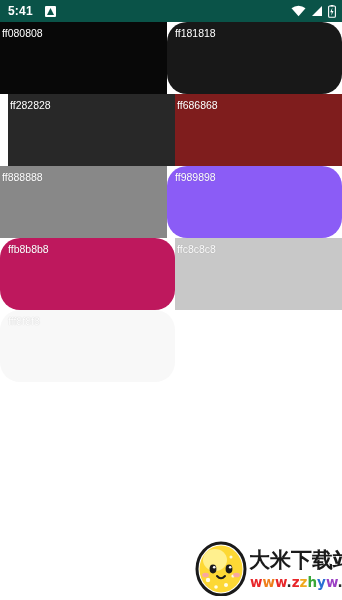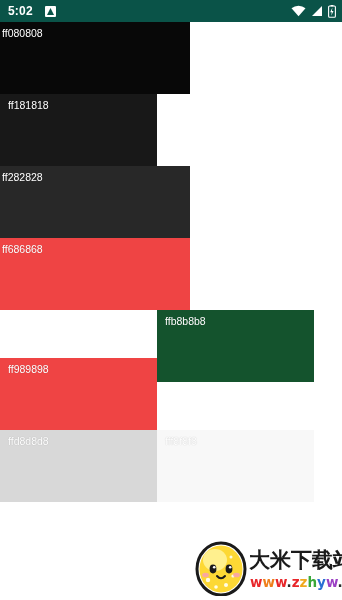--- a/index.html
+++ b/index.html
@@ -59,28 +59,29 @@
     position: absolute;
     top: 22px;
     left: 0;
     width: 342px;
     height: 578px;
     display: flex;
     flex-wrap: wrap;
     align-content: flex-start;
   }
   .swatch {
-    width: 190px;
+    width: 167px;
     height: 72px;
     box-sizing: border-box;
     position: relative;
     flex: 0 0 auto;
   }
   .swatch.col-right {
-    width: 157px;
+    width: 175px;
+    border-radius: 20px;
   }
   .swatch-label {
     position: absolute;
     top: 5px;
     left: 2px;
     font-size: 10.5px;
     color: #ffffff;
     white-space: nowrap;
     text-shadow: 0 0 1px rgba(0,0,0,0.25);
   }
@@ -124,21 +125,21 @@
     font-weight: bold;
     font-family: "DejaVu Sans", sans-serif;
     white-space: nowrap;
   }
   #watermark-url span { display: inline; }
 </style>
 </head>
 <body>
 
 <div id="status-bar">
-  <span id="status-clock">5:02</span>
+  <span id="status-clock">5:41</span>
 
   <span class="notif-icon">
     <svg width="9" height="9" viewBox="0 0 9 9">
       <polygon points="4.5,1 8,8 1,8" fill="#0a5348"></polygon>
     </svg>
   </span>
 
   <span id="status-spacer"></span>
 
   <span id="status-right">
@@ -164,39 +165,42 @@
 
 <div id="swatch-grid">
 
   <div class="swatch col-left" style="background: rgb(8, 8, 8);">
     <span class="swatch-label" style="color: rgb(255, 255, 255);">ff080808</span>
   </div>
   <div class="swatch col-right" style="background: rgb(24, 24, 24);">
     <span class="swatch-label" style="color: rgb(255, 255, 255);">ff181818</span>
   </div>
 
-  <div class="swatch col-left" style="background: rgb(40, 40, 40);">
+  <div class="swatch col-left" style="background: rgb(40, 40, 40); margin-left: 8px;">
     <span class="swatch-label" style="color: rgb(255, 255, 255);">ff282828</span>
   </div>
 
 
-  <div class="swatch col-left" style="background: #ef4444; padding-left: 36px;">
+  <div class="swatch col-left" style="background: #7f1d1d; padding-left: 36px;">
     <span class="swatch-label" style="color: rgb(255, 255, 255);">ff686868</span>
   </div>
 
-  <div class="swatch col-right" style="background: #ef4444; margin-top: 48px;">
+  <div class="swatch col-left" style="background: rgb(136, 136, 136);">
+    <span class="swatch-label" style="color: rgb(255, 255, 255);">ff888888</span>
+  </div>
+  <div class="swatch col-right" style="background: #8b5cf6;">
     <span class="swatch-label" style="color: rgb(255, 255, 255);">ff989898</span>
   </div>
 
-  <div class="swatch col-right" style="background: #14532d; text-align: center;">
+  <div class="swatch col-right" style="background: #be185d; text-align: center;">
     <span class="swatch-label" style="color: rgb(255, 255, 255);">ffb8b8b8</span>
   </div>
 
-  <div class="swatch col-right" style="background: rgb(216, 216, 216);">
-    <span class="swatch-label" style="color: rgb(255, 255, 255);">ffd8d8d8</span>
+  <div class="swatch col-left" style="background: rgb(200, 200, 200);">
+    <span class="swatch-label" style="color: rgb(255, 255, 255);">ffc8c8c8</span>
   </div>
 
   <div class="swatch col-right" style="background: rgb(248, 248, 248);">
     <span class="swatch-label" style="color: rgb(255, 255, 255);">fff8f8f8</span>
   </div>
 
 </div>
 
 <div id="watermark">
 

